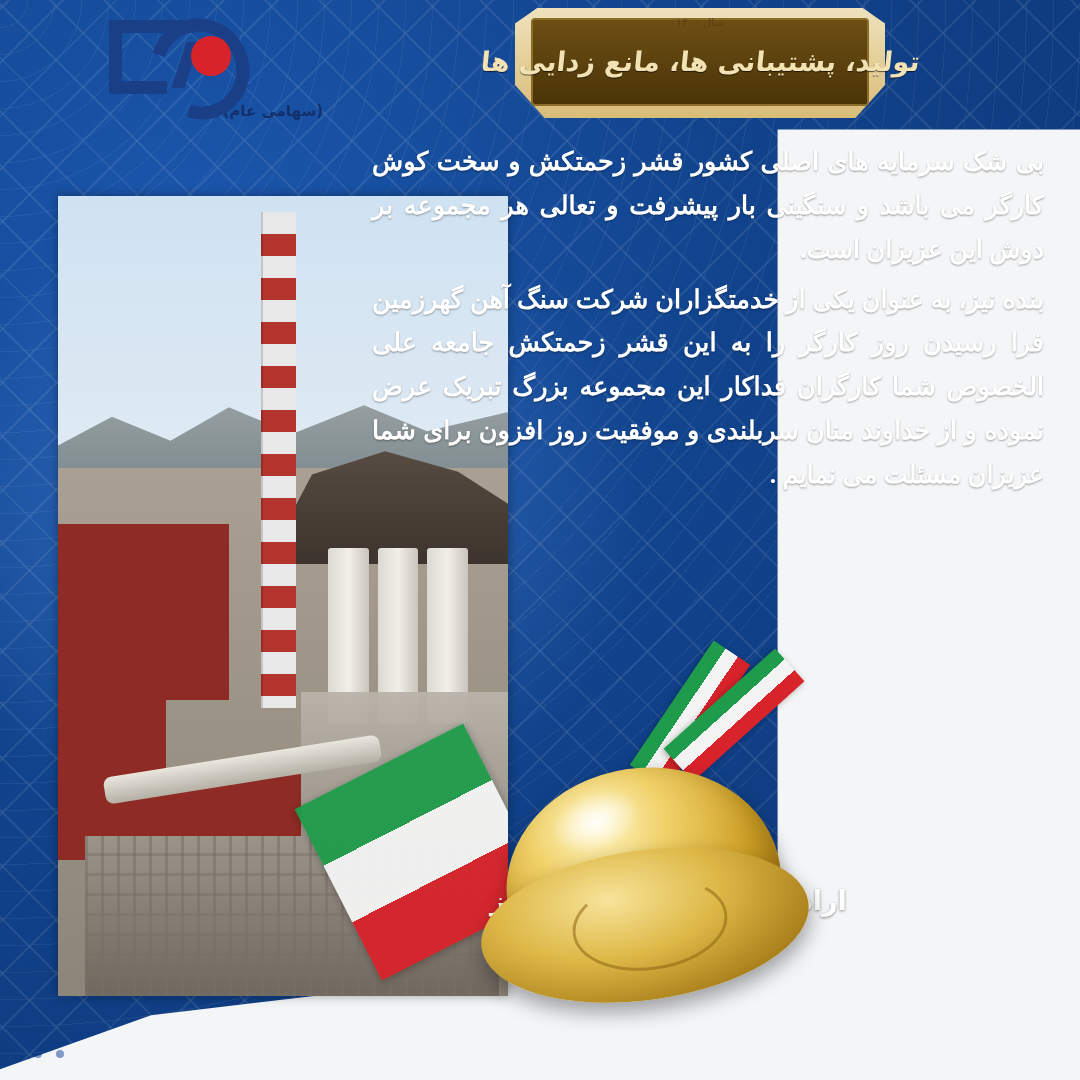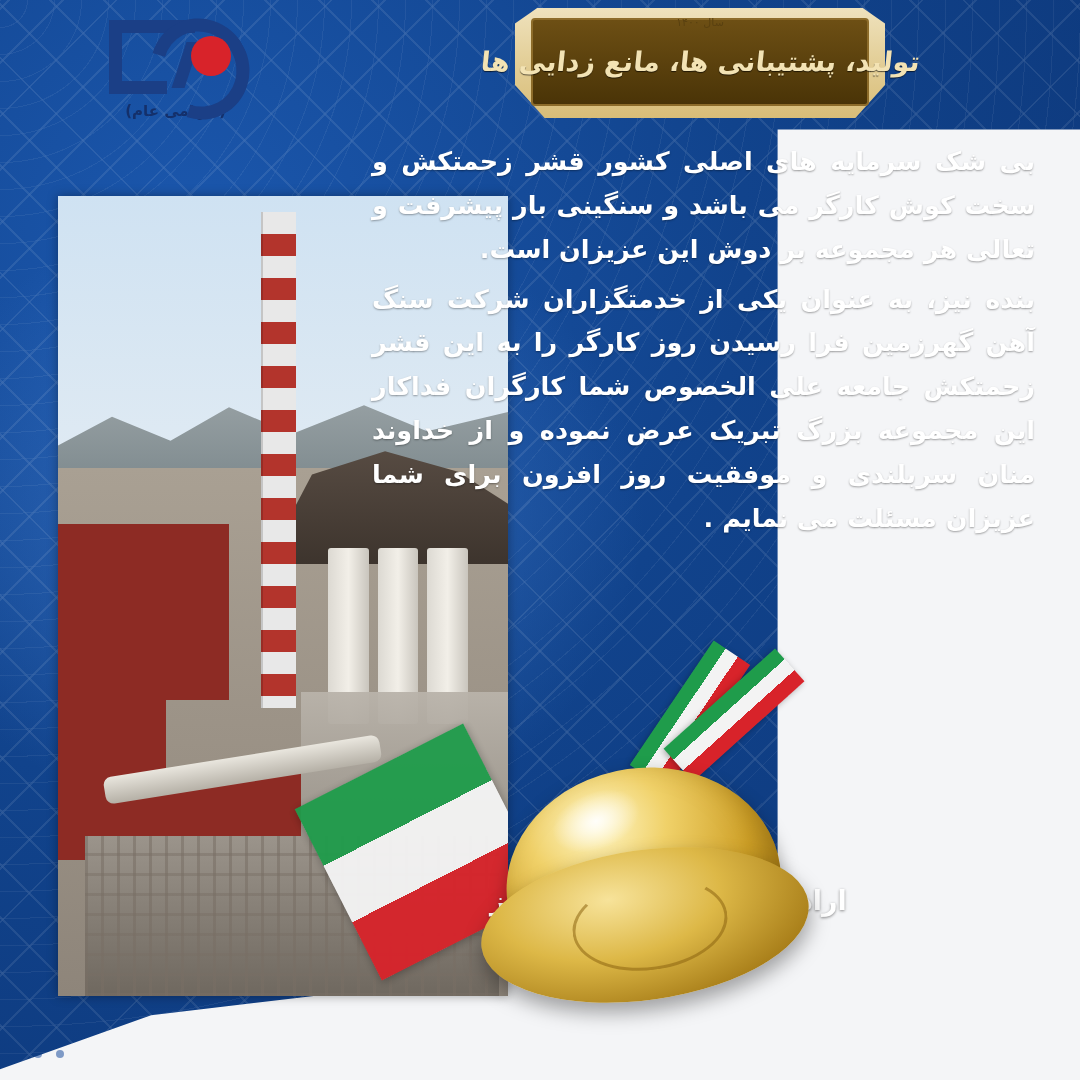--- a/index.html
+++ b/index.html
@@ -106,21 +106,21 @@
     font-size:11px;
     font-weight:normal;
   }
 
   
   .logo-block{
     position:absolute;
     top:10px;left:28px;
     width:295px;height:180px;
     z-index:6;
-    text-align:center;
+    text-align:right;
   }
   .logo-mark{
     position:relative;
     width:150px;height:82px;
     margin:6px auto 4px auto;
   }
   .logo-mark .bar{
     position:absolute;
     background:#1b3f86;
   }
@@ -163,21 +163,21 @@
     width:680px;
     z-index:5;
     color:#ffffff;
     direction:rtl;
     text-align:justify;
     font-size:25.5px;
     line-height:1.72;
     font-weight:bold;
     text-shadow:0 1px 2px rgba(0,0,0,.35);
   }
-  .body-text p{margin:0 17px 6px 0;}
+  .body-text p{margin:0 8px 6px 0;font-family:Liberation Serif, serif;}
   .body-text p.p1{text-align:justify;}
   .body-text p.p3{text-align:justify;}
 
   
   .signature{
     position:absolute;
     right:30px;bottom:118px;
     width:560px;
     z-index:7;
     color:#ffffff;

